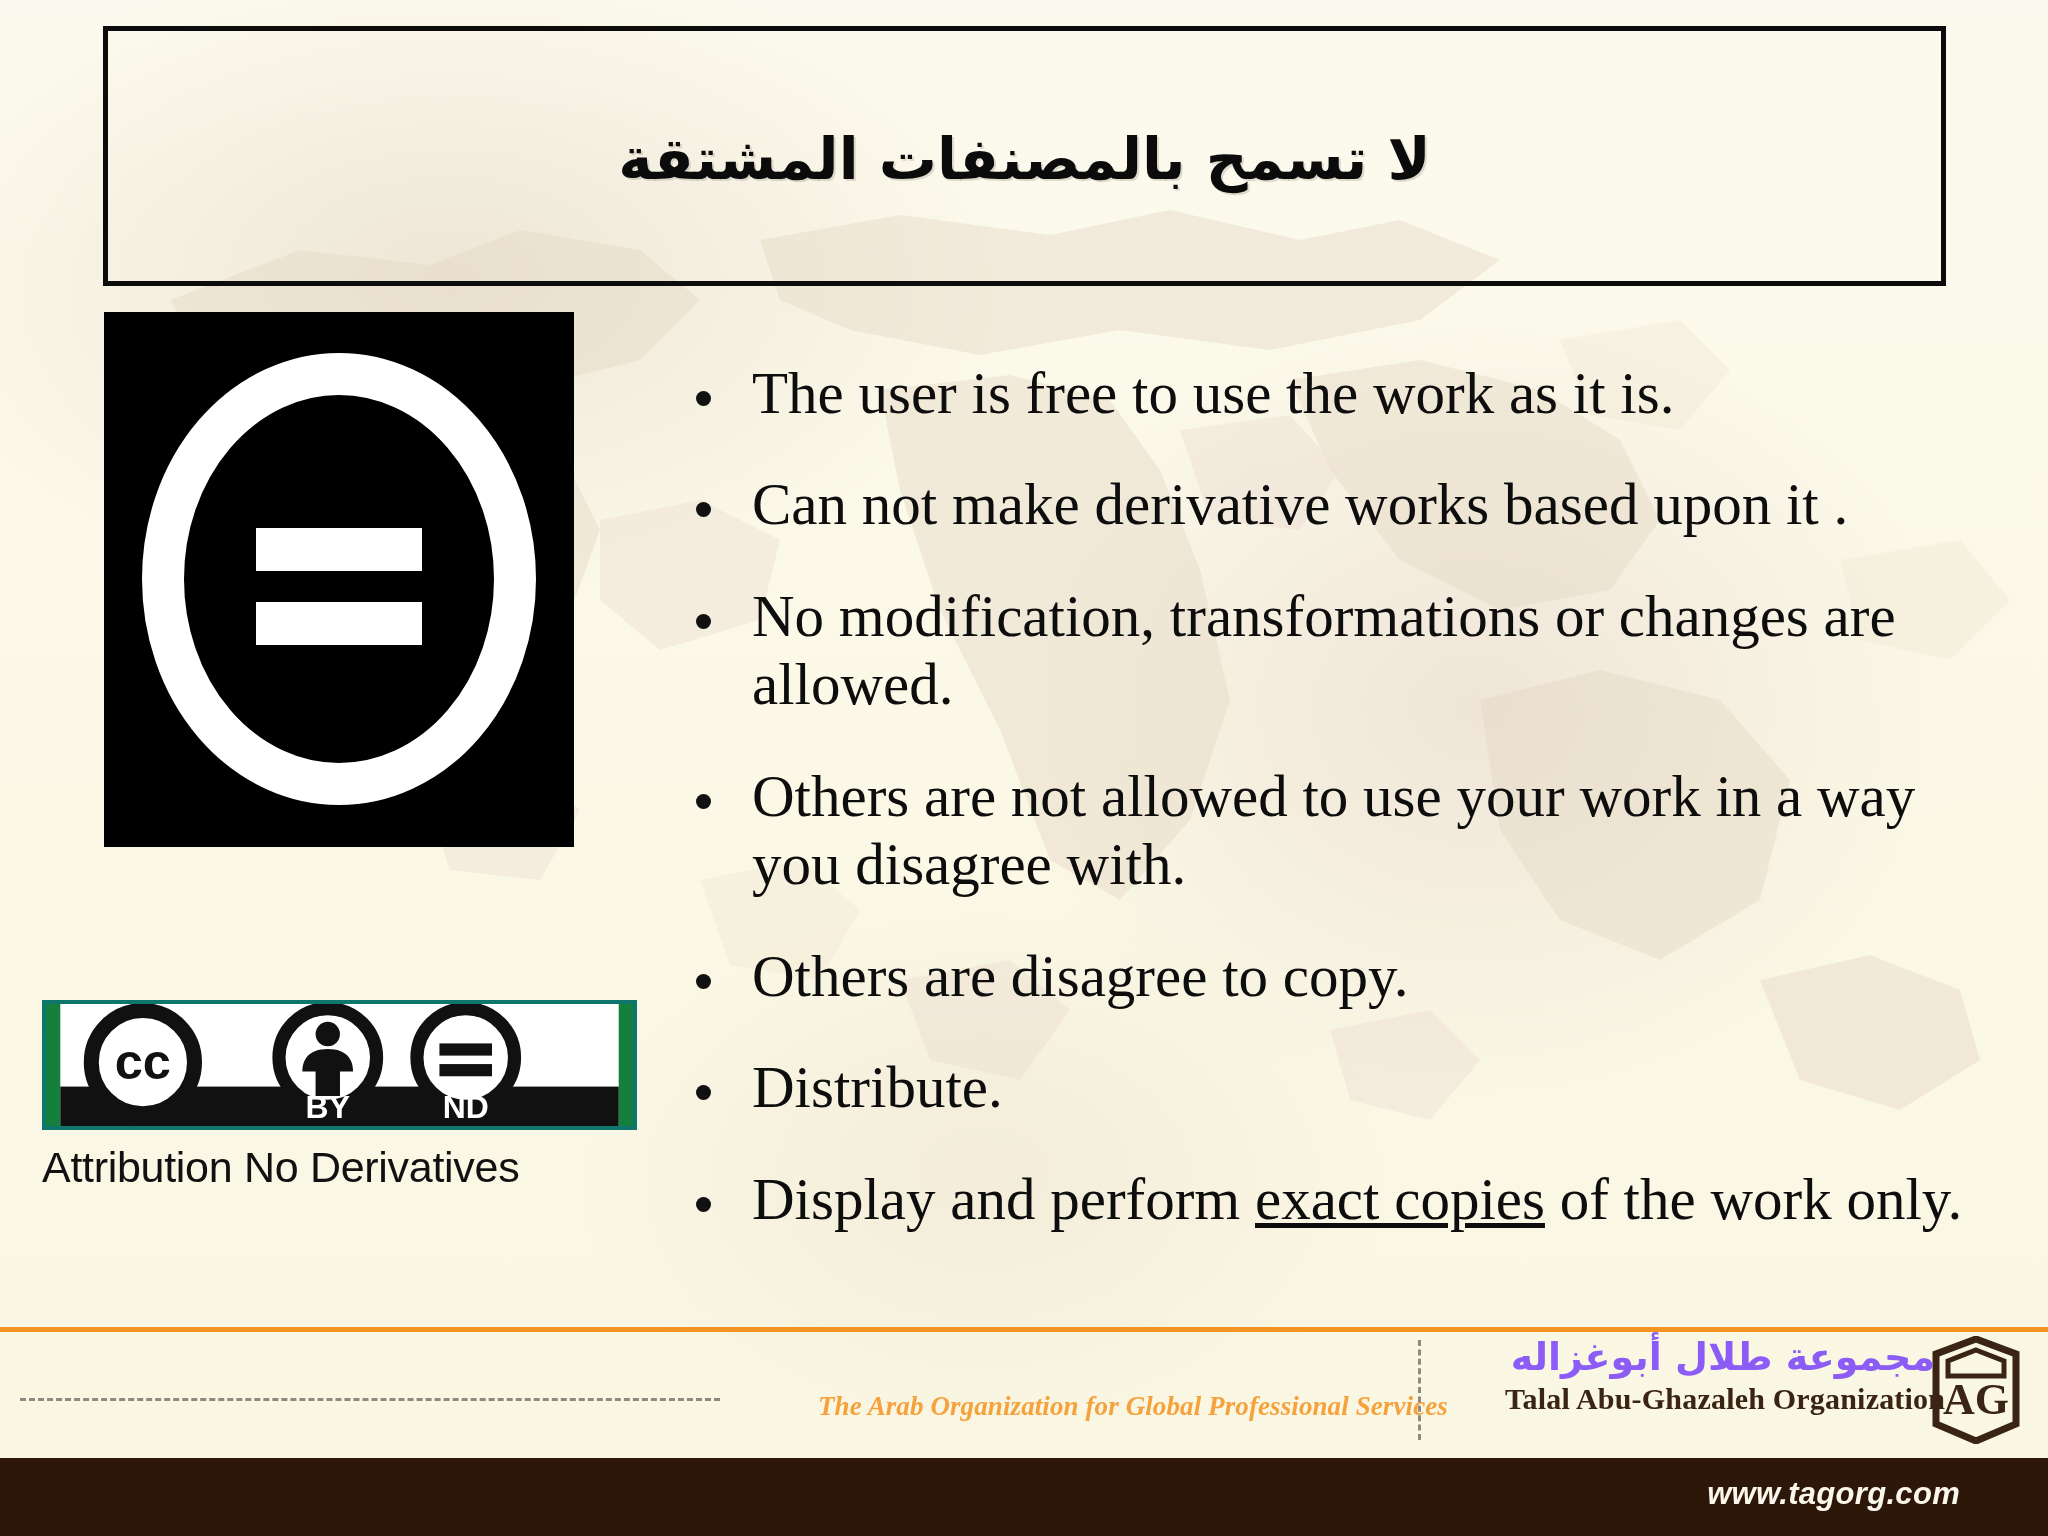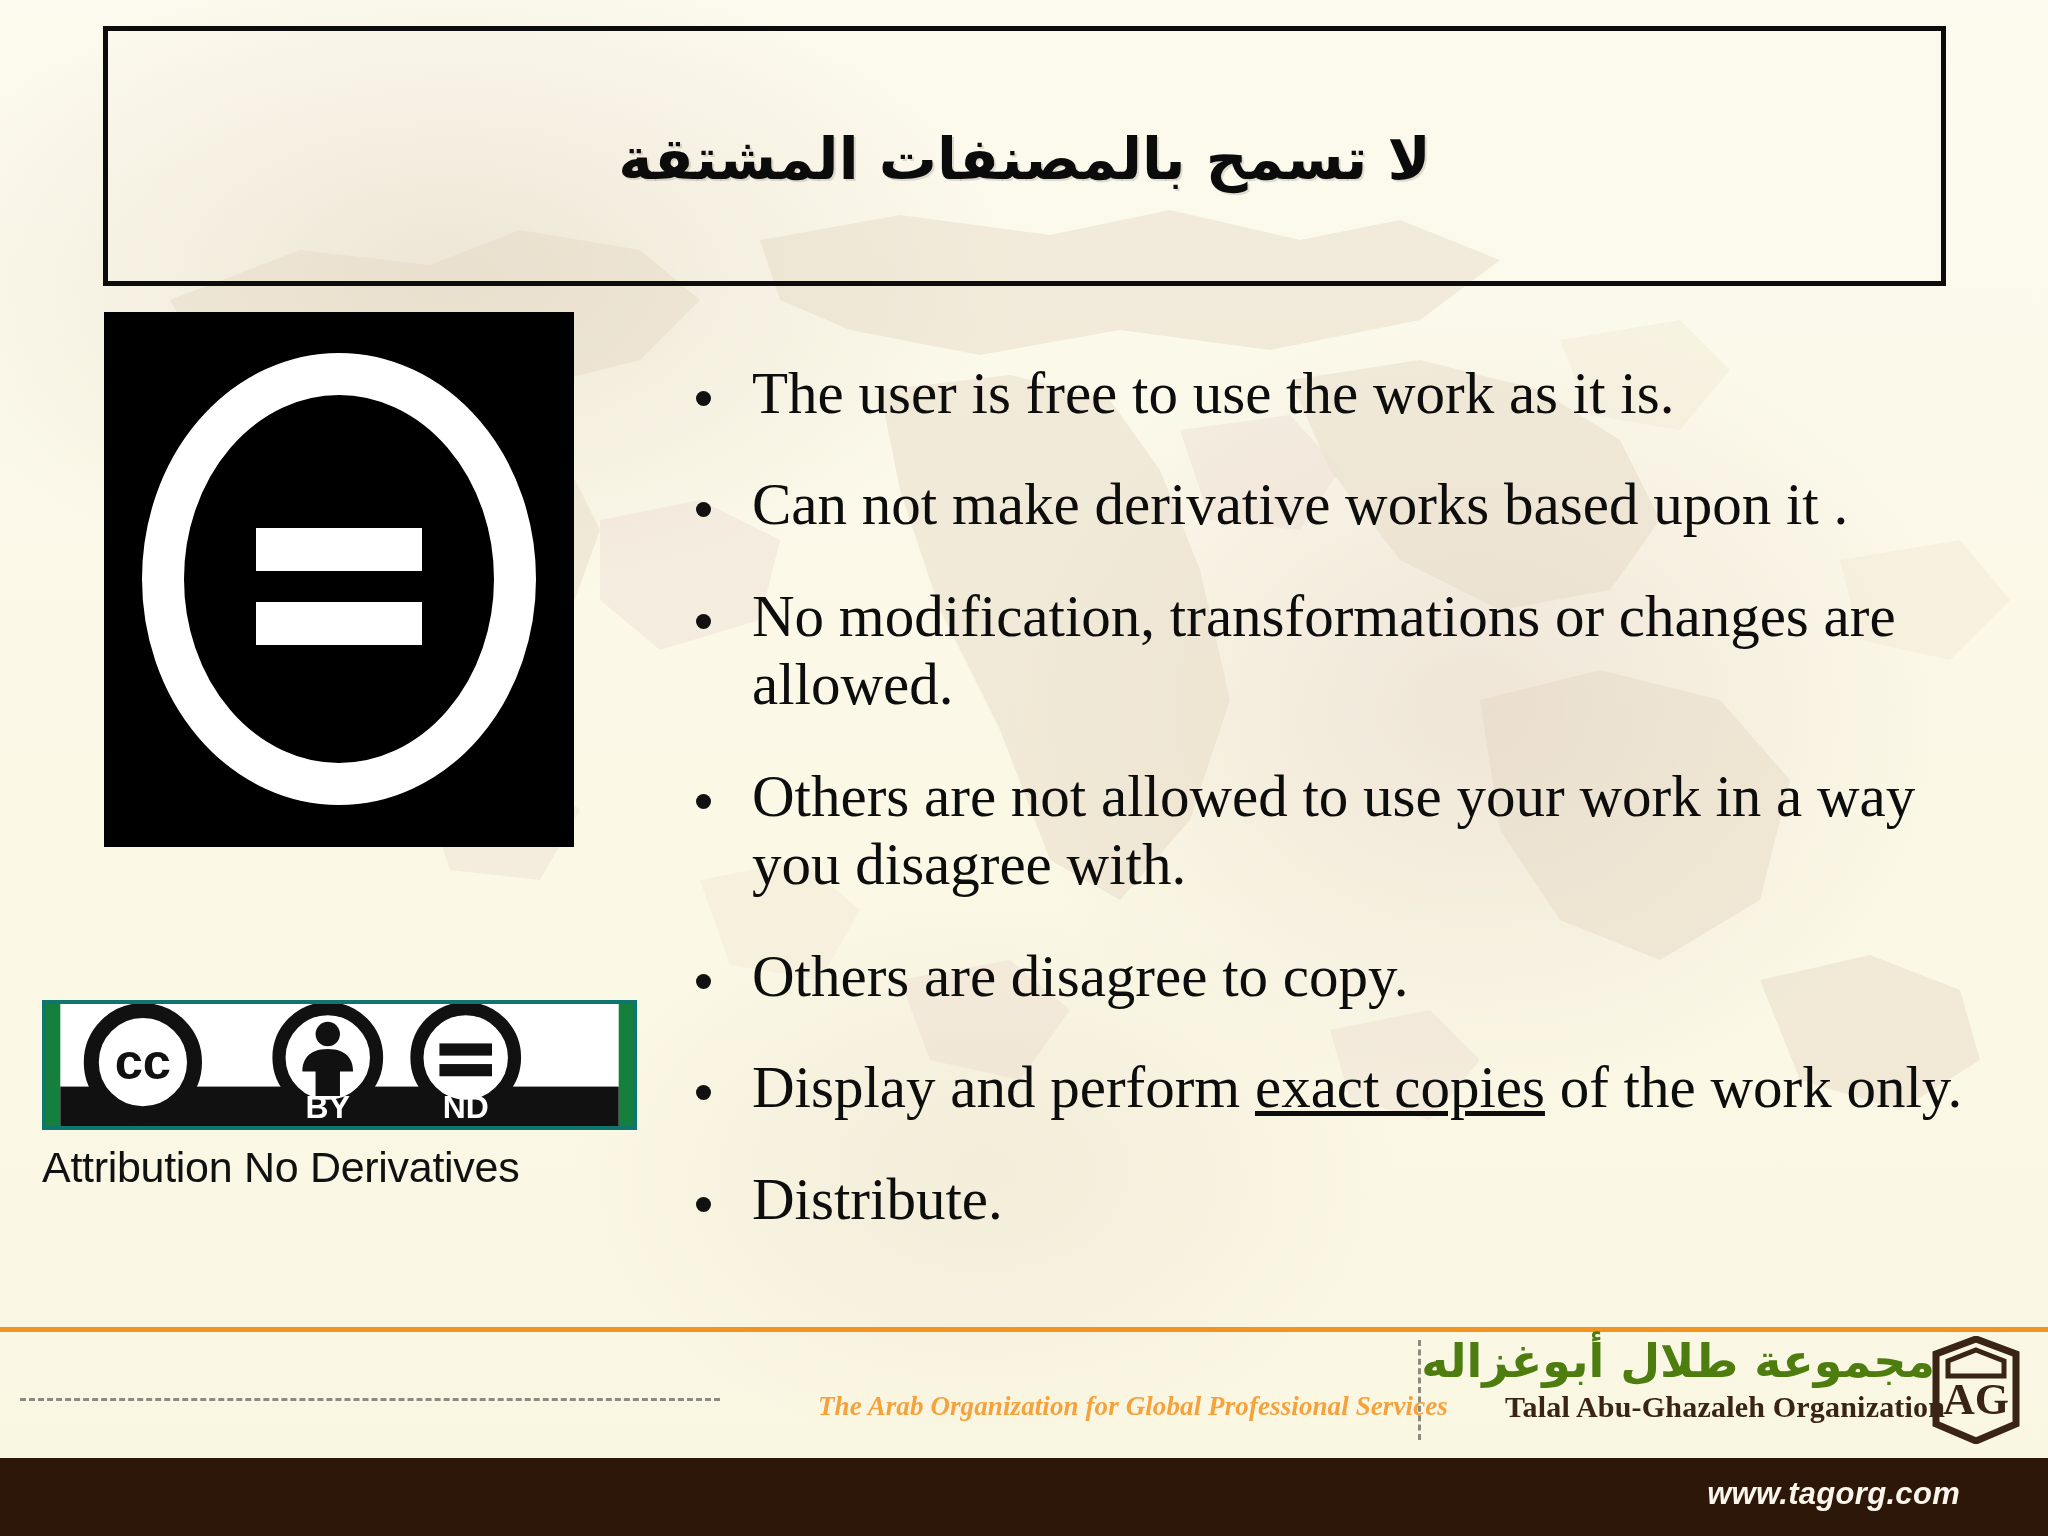--- a/index.html
+++ b/index.html
@@ -96,21 +96,21 @@
   }
   .vdivide{
     position:absolute;left:1418px;top:1340px;height:100px;width:0;z-index:4;
     border-left:3px dashed #8e8a80;
   }
   .tag-logo{
     position:absolute;left:1505px;top:1338px;width:430px;height:110px;z-index:4;
   }
   .tag-ar{
     font-family:"DejaVu Sans", sans-serif;
-    font-size:46px;color:#4d7c0f;direction:rtl;text-align:right;
+    font-size:38px;color:#8b5cf6;direction:rtl;text-align:right;
     line-height:1;white-space:nowrap;font-weight:bold;
   }
   .tag-en{
     font-family:"Liberation Serif", serif;
     font-weight:bold;font-size:30px;color:#3a2414;text-align:center;
     white-space:nowrap;margin-top:6px;letter-spacing:.2px;
   }
   .ag-mark{
     position:absolute;left:1930px;top:1336px;width:92px;height:108px;z-index:4;
   }
@@ -194,22 +194,22 @@
     </svg>
   </div>
   <div class="cc-caption">Attribution No Derivatives</div>
 
   <ul class="bullets">
     <li>The user is free to use the work as it is.</li>
     <li>Can not make derivative works based upon it .</li>
     <li>No modification, transformations or changes are allowed.</li>
     <li>Others are not allowed to use your work in a way you disagree with.</li>
     <li>Others are disagree to copy.</li>
+    <li>Distribute.</li>
     <li><span>Display and perform </span><u>exact copies</u><span> of the work only.</span></li>
-    <li>Distribute.</li>
   </ul>
 
   <div class="rule-orange"></div>
   <div class="rule-dashed"></div>
 
   <div class="tagline">The Arab Organization for Global Professional Services</div>
 
   <div class="vdivide"></div>
 
   <div class="tag-logo">

